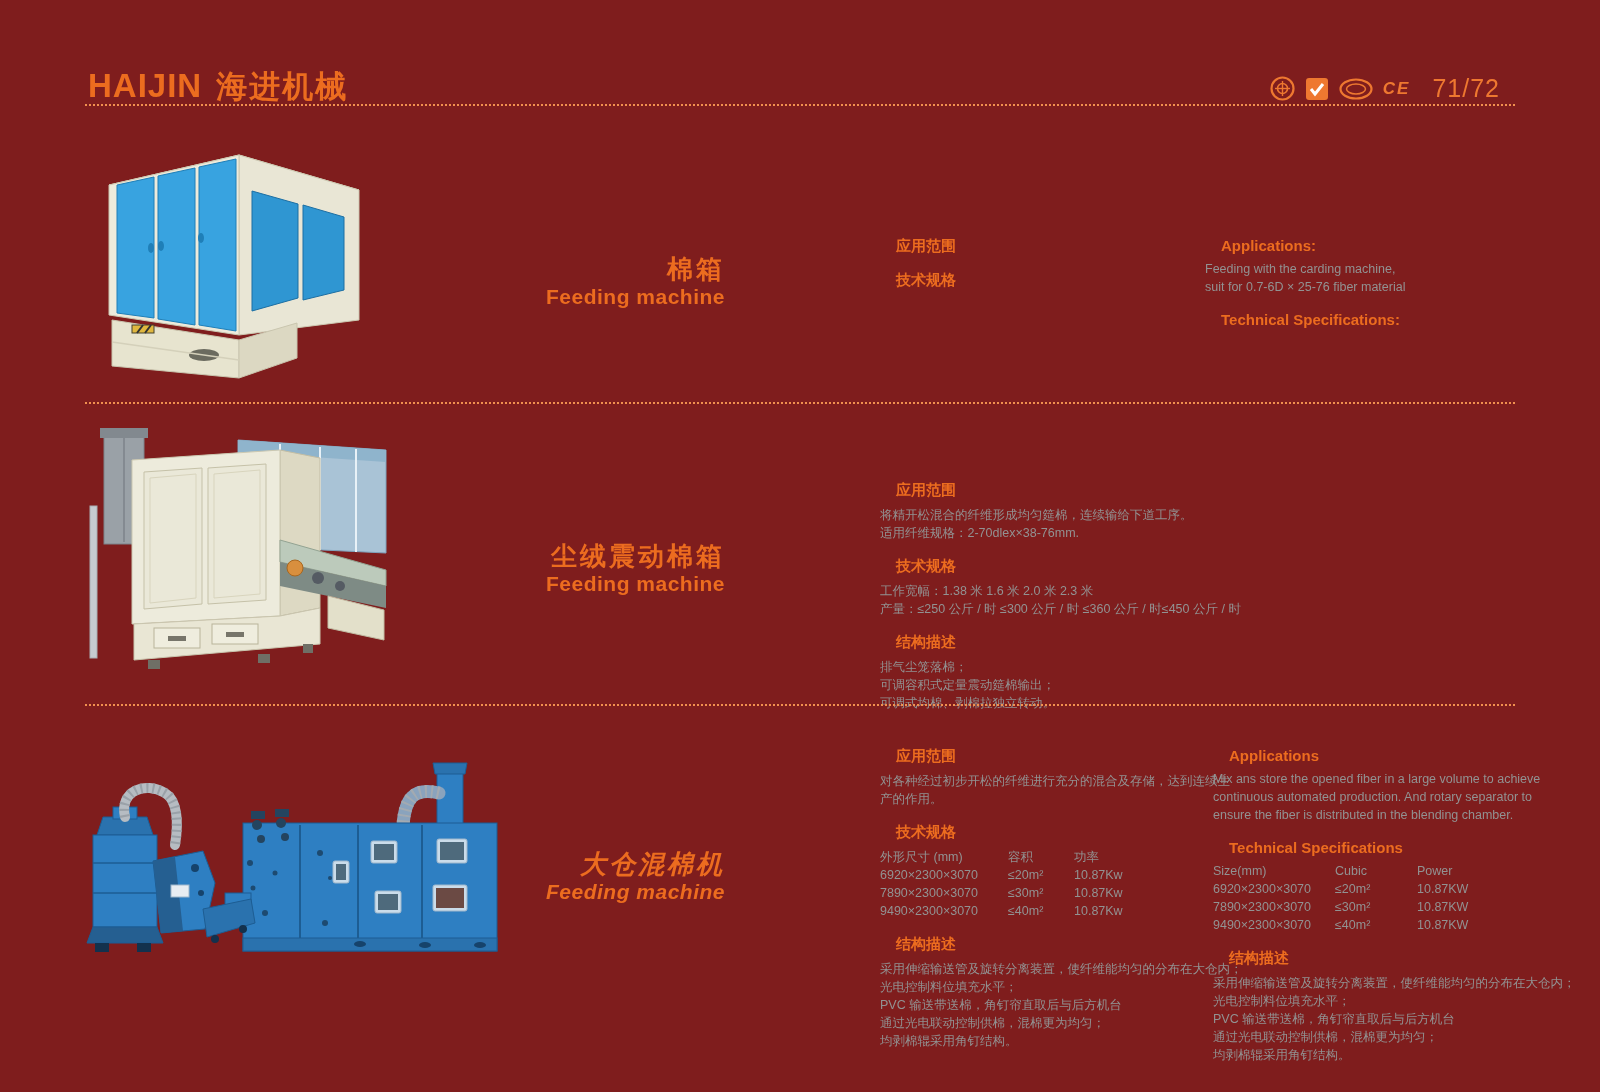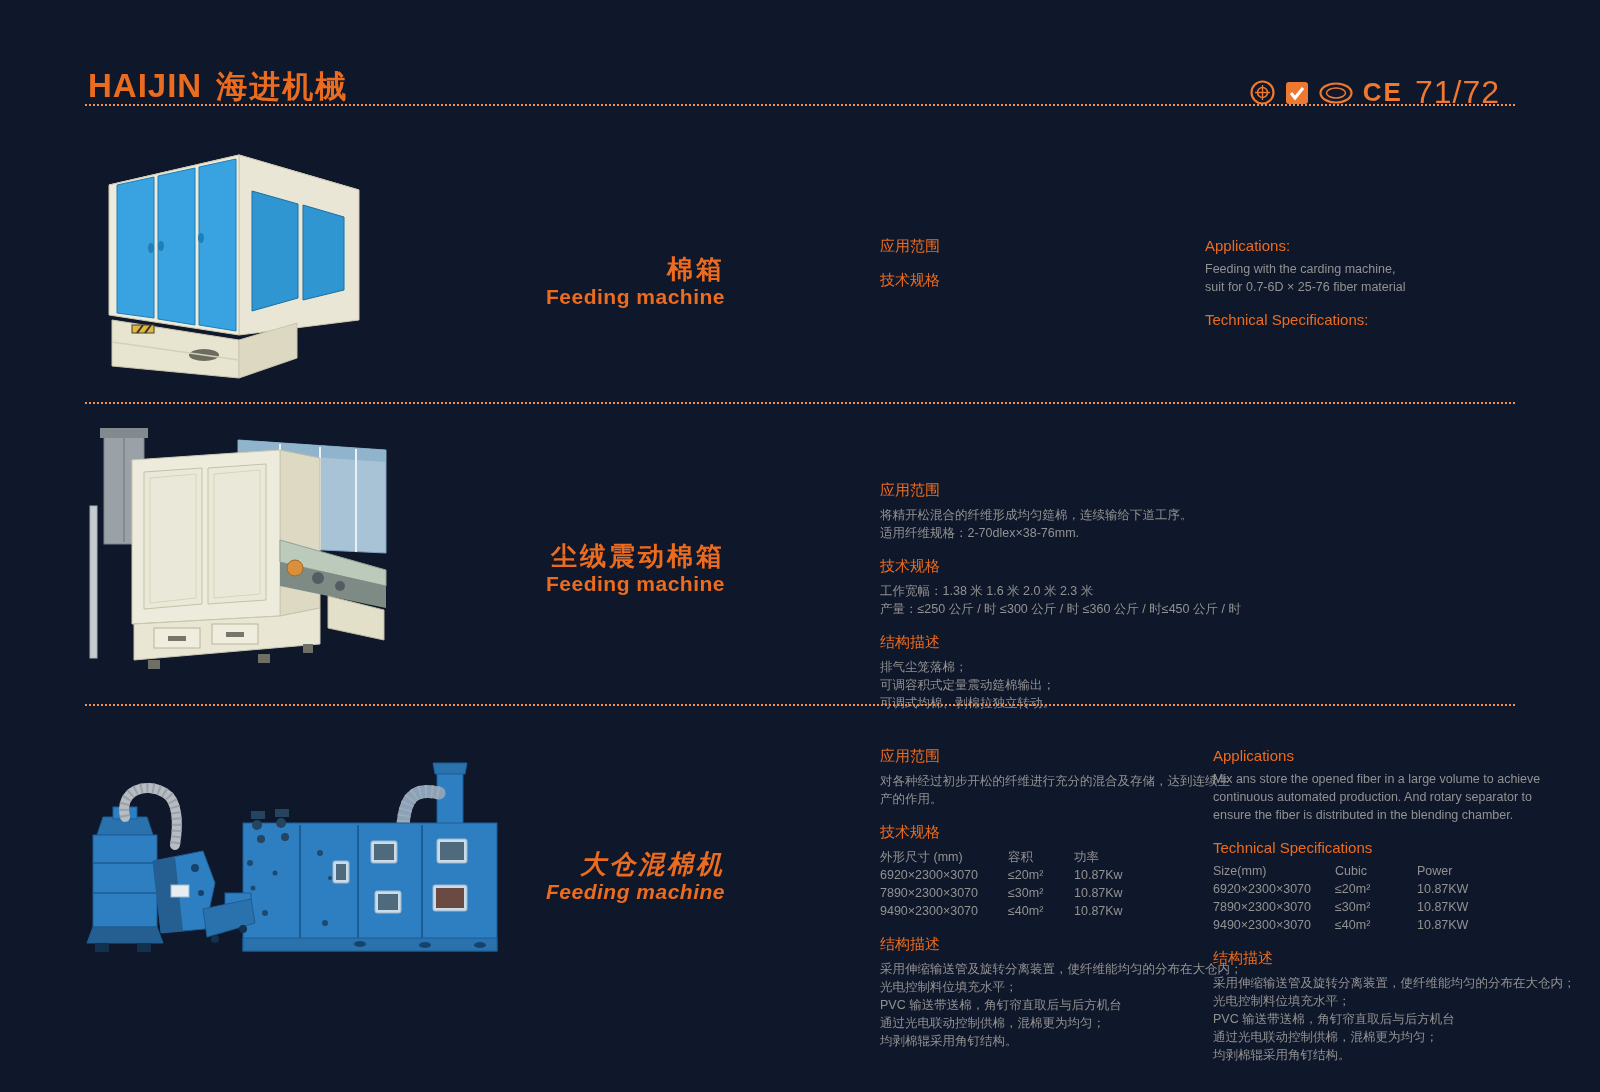--- a/index.html
+++ b/index.html
@@ -1,35 +1,35 @@
 <!DOCTYPE html>
 <html><head>
 <meta charset="utf-8">
 <style>
   html,body{margin:0;padding:0;background:#ffffff;}
-  .page{position:relative;width:1600px;height:1092px;background:#0f172a;overflow:hidden;
+  .page{position:relative;width:1600px;height:1092px;background:#7f1d1d;overflow:hidden;
         font-family:"Liberation Sans",sans-serif;}
   
   .logo{position:absolute;left:88px;top:66px;color:#ec6c1f;font-weight:800;
         font-size:33px;letter-spacing:1px;white-space:nowrap;}
   .logo .cn{margin-left:14px;letter-spacing:2px;font-size:31px;}
   .header-rule{position:absolute;left:85px;right:85px;top:104px;border-top:2px dotted #f0904f;}
   .cert-area{position:absolute;top:74px;right:100px;display:flex;align-items:center;gap:9px;color:#ee7830;}
-  .ce{font-weight:700;font-size:26px;letter-spacing:2px;}
-  .pagenum{font-size:32px;letter-spacing:1px;margin-left:3px;color:#ee7830;}
+  .ce{font-weight:700;font-size:17px;letter-spacing:2px;font-style:italic;}
+  .pagenum{font-size:25px;letter-spacing:1px;margin-left:13px;color:#ee7830;}
   
   .sep{position:absolute;left:85px;right:85px;border-top:2px dotted #f0904f;}
   
   .sec-title{position:absolute;left:425px;width:300px;text-align:right;color:#ec6c1f;font-weight:bold;}
   .sec-title .cn{font-size:26px;letter-spacing:3px;line-height:30px;}
   .sec-title .en{font-size:21px;line-height:26px;letter-spacing:0.5px;}
   
   .col{position:absolute;}
   .block{margin-bottom:15px;}
-  .h{color:#ec6c1f;font-weight:normal;font-size:15px;margin:0 0 6px 0;}
+  .h{color:#ec6c1f;font-weight:bold;font-size:15px;margin:0 0 6px 16px;}
   .line{color:#929292;font-size:12.5px;line-height:18px;white-space:nowrap;}
   .trow{display:grid;color:#929292;font-size:12.5px;line-height:18px;}
   .table-cn .trow{grid-template-columns:128px 66px auto;}
   .table-en .trow{grid-template-columns:122px 82px auto;}
   .machine{position:absolute;}
   svg{display:block;}
 </style>
 </head>
 <body>
 

